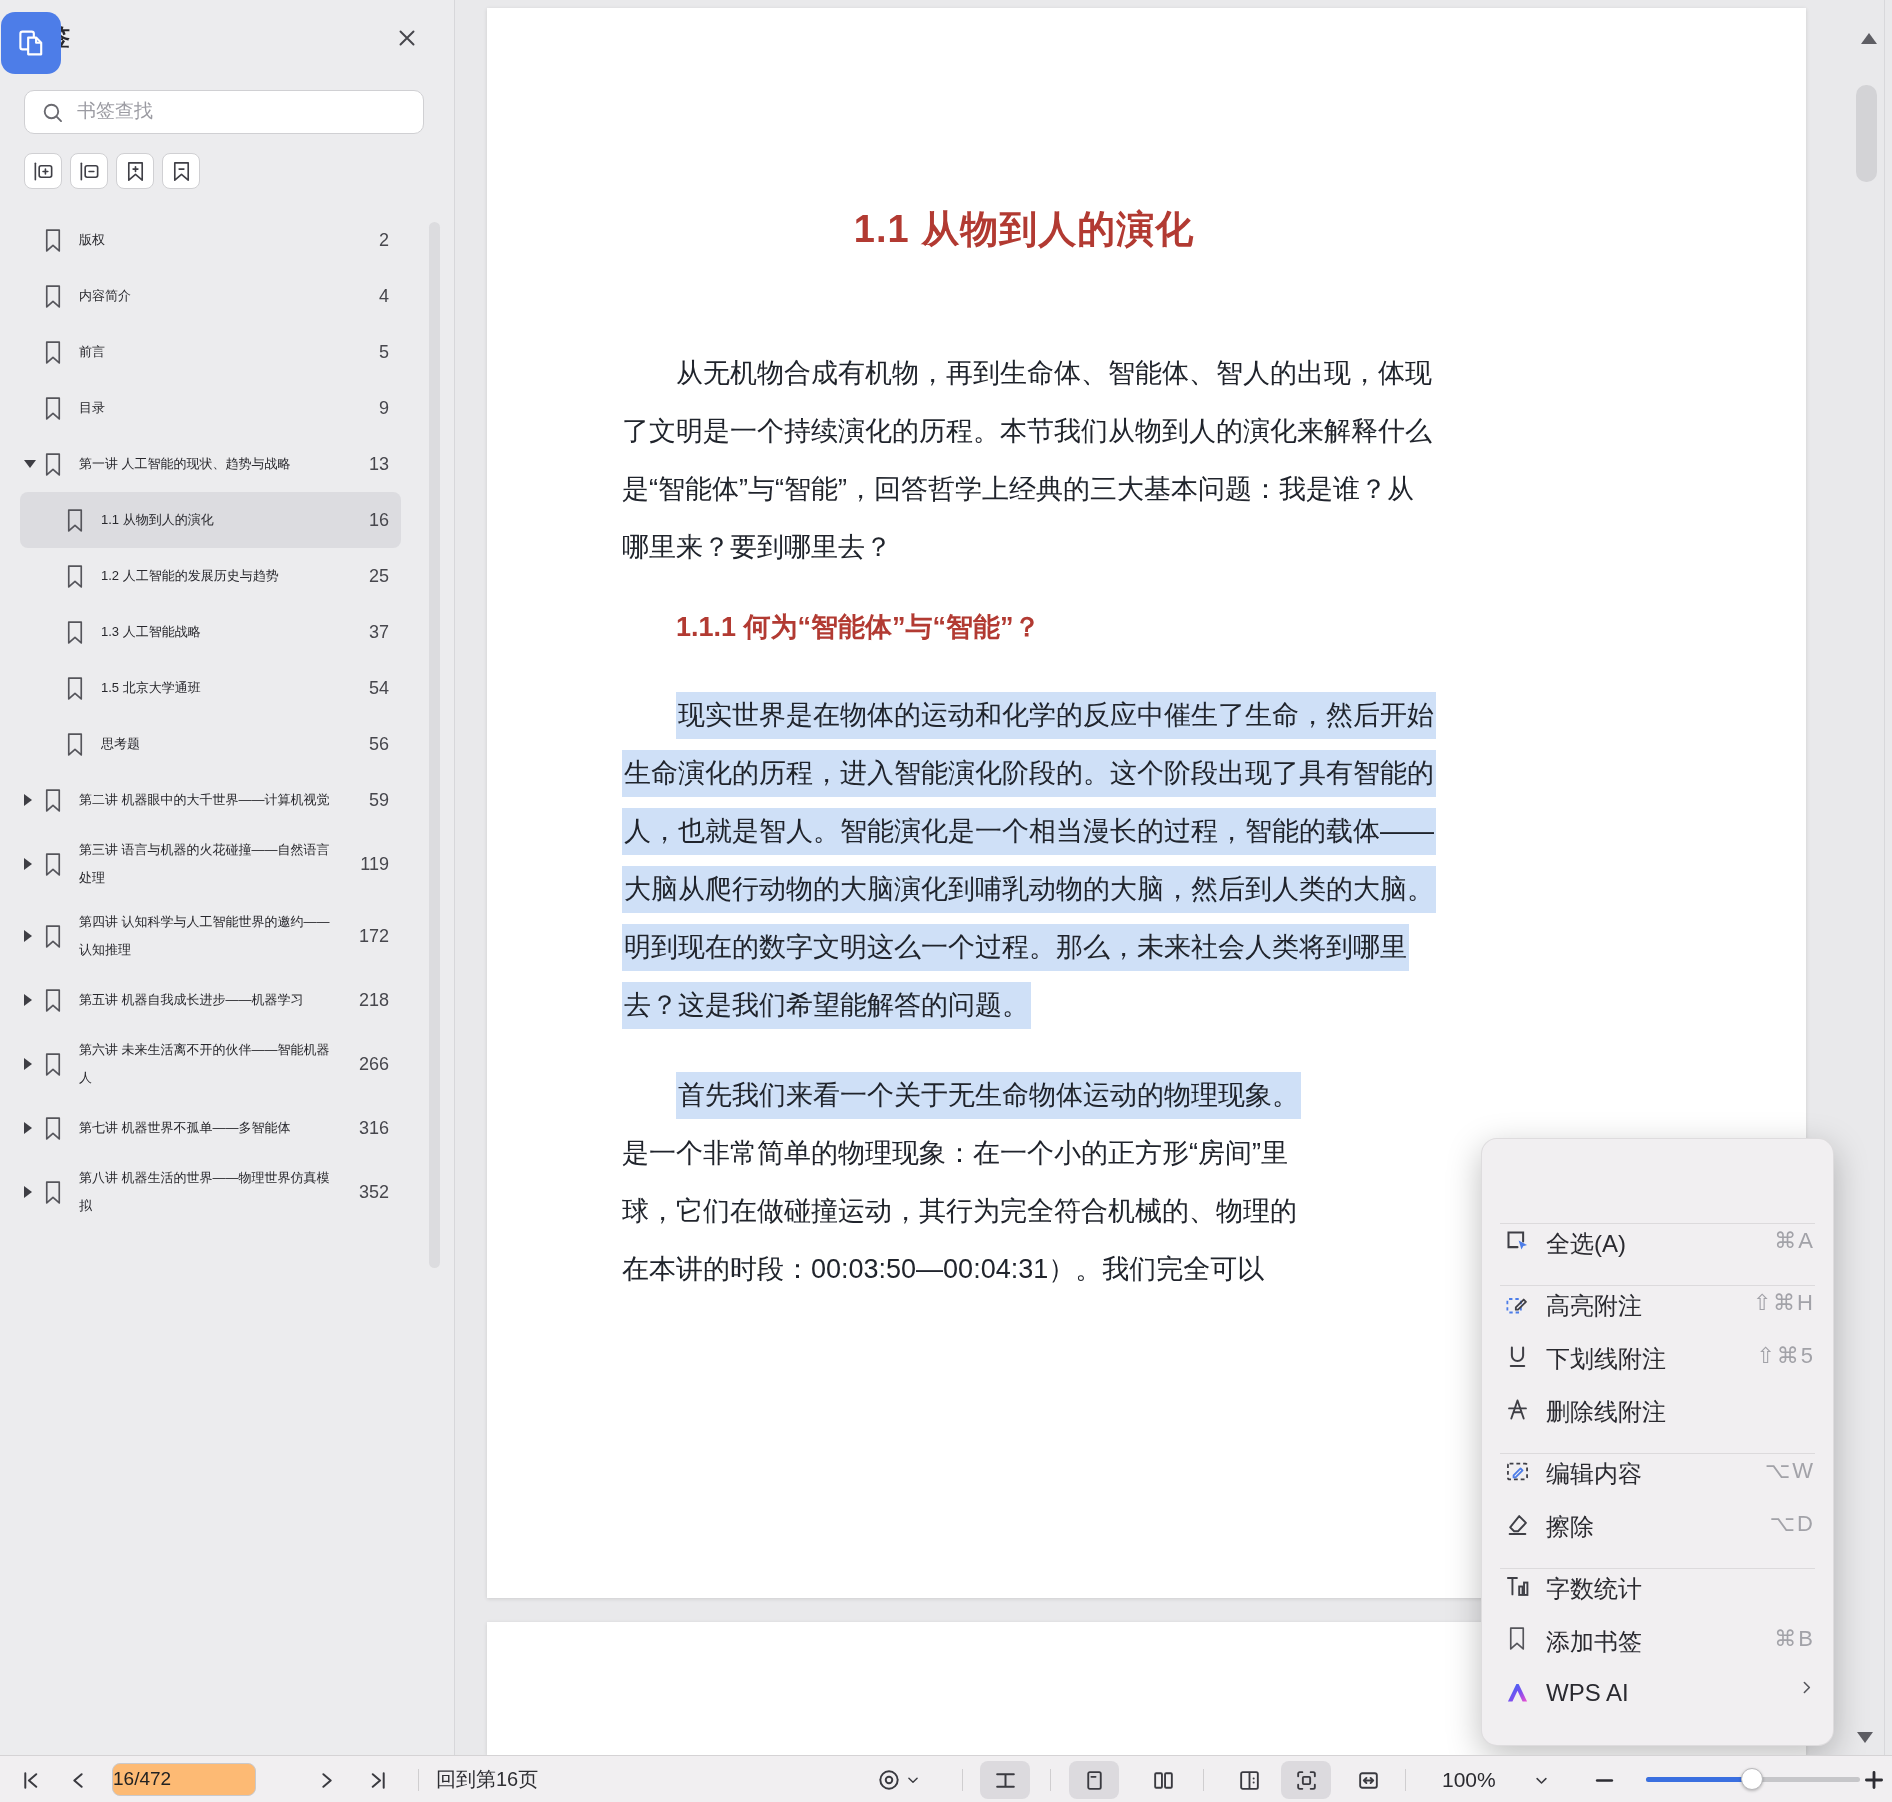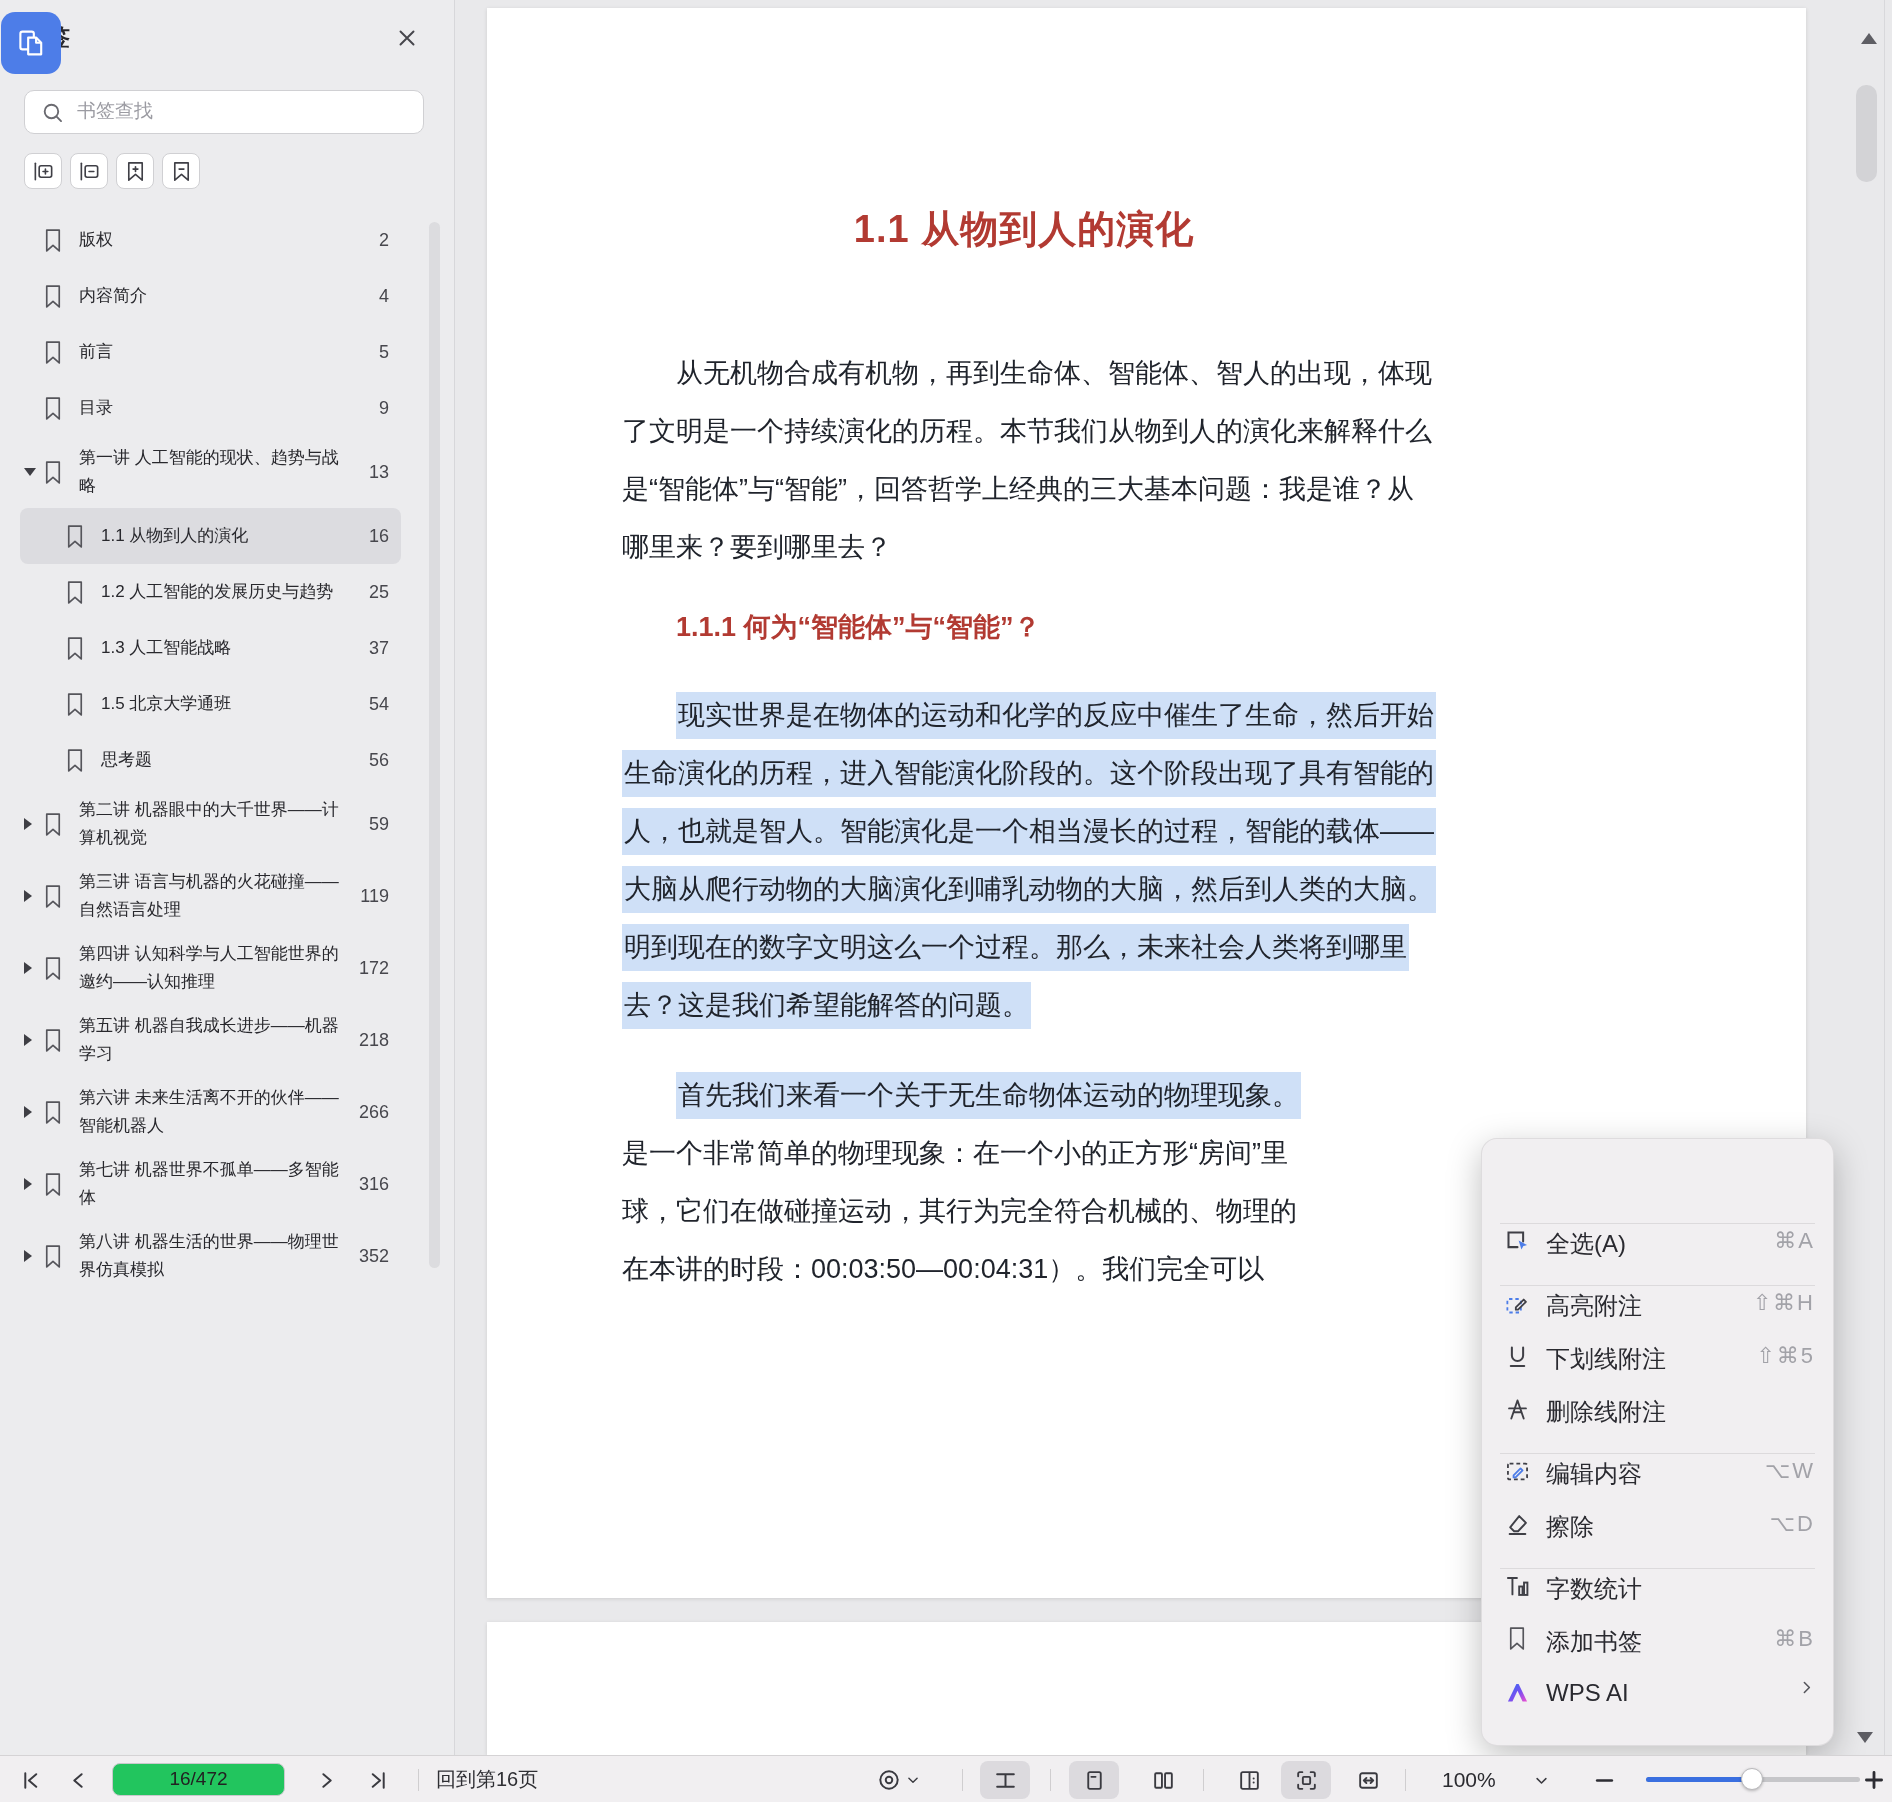--- a/index.html
+++ b/index.html
@@ -31,21 +31,21 @@
   .bm-tool{width:38px;height:36px;background:#fff;border:1px solid #d0d0d3;border-radius:8px;display:flex;align-items:center;justify-content:center;}
   #bookmark-list{position:absolute;left:0;top:212px;right:0;bottom:0;overflow:hidden;}
   .bm-row{display:flex;align-items:center;min-height:56px;margin:0 53px 0 20px;padding:8px 12px 8px 0;border-radius:8px;}
   .bm-row.selected{background:var(--row-sel);}
   .bm-arrow{width:22px;flex:0 0 22px;display:flex;align-items:center;justify-content:flex-start;padding-left:4px;}
   .bm-row.lvl2 .bm-arrow{width:44px;flex:0 0 44px;}
   .tri{width:0;height:0;display:inline-block;}
   .tri-down{border-left:6px solid transparent;border-right:6px solid transparent;border-top:8px solid #3e3e44;}
   .tri-right{border-top:6px solid transparent;border-bottom:6px solid transparent;border-left:8px solid #3e3e44;}
   .bm-flag{margin-right:15px;flex:0 0 auto;}
-  .bm-label{font-size:17px;line-height:28px;color:#28282d;max-width:262px;}
+  .bm-label{font-size:13px;line-height:28px;color:#28282d;max-width:262px;}
   .bm-row.lvl2 .bm-label{max-width:248px;}
   .bm-spacer{flex:1;}
   .bm-page{font-size:18px;color:#47474d;margin-left:8px;}
   #sidebar-scrollbar{position:absolute;left:429px;top:222px;width:11px;height:1046px;border-radius:6px;background:#dcdcdf;}
 
   
   #main{position:absolute;left:456px;top:0;right:0;bottom:47px;background:var(--main-bg);}
   #page1{position:absolute;left:31px;top:8px;width:1319px;height:1590px;background:#fff;box-shadow:0 1px 4px rgba(0,0,0,.12);}
   #page2{position:absolute;left:31px;top:1622px;width:1319px;height:133px;background:#fff;box-shadow:0 1px 4px rgba(0,0,0,.12);}
   .doc-title{position:absolute;left:127px;top:196px;width:820px;text-align:center;font-size:38px;font-weight:700;color:var(--accent-red);letter-spacing:1px;}
@@ -71,21 +71,21 @@
   .menu-item .mi-icon{width:30px;margin-right:14px;}
   .mi-label{font-size:24px;color:#2a2a30;}
   .mi-spacer{flex:1;}
   .mi-shortcut{font-size:22px;color:#a2a2a8;letter-spacing:2px;}
 
   
   #toolbar{position:absolute;left:0;bottom:0;width:1892px;height:47px;background:#f1eff1;border-top:1px solid #d5d3d5;}
   .tb{position:absolute;top:5px;width:44px;height:38px;display:flex;align-items:center;justify-content:center;border-radius:8px;}
   .tb.active{background:#dcdade;}
   .tb-sep{position:absolute;top:13px;width:1px;height:22px;background:#d0ced0;}
-  #page-box{position:absolute;left:112px;top:7px;width:173px;height:33px;background:#22c55e;border:1.5px solid #c9c9cc;border-radius:8px;text-align:center;line-height:30px;font-size:19px;color:#222;}
+  #page-box{position:absolute;left:112px;top:7px;width:144px;height:33px;background:#fdba74;border:1.5px solid #c9c9cc;border-radius:8px;text-align:left;line-height:30px;font-size:19px;color:#222;}
   #back-label{position:absolute;left:436px;top:0;height:47px;line-height:47px;font-size:20px;color:#2f2f34;}
   #zoom-text{position:absolute;left:1442px;top:0;height:47px;line-height:47px;font-size:21px;color:#2b2b30;}
   #zoom-slider{position:absolute;left:1646px;top:0;width:214px;height:47px;}
   #zoom-track{position:absolute;left:0;top:21px;width:214px;height:5px;border-radius:3px;background:#c6c6c9;}
   #zoom-fill{position:absolute;left:0;top:21px;width:106px;height:5px;border-radius:3px;background:#3a6fe0;}
   #zoom-thumb{position:absolute;left:95px;top:12px;width:22px;height:22px;border-radius:50%;background:#fff;border:1px solid #b9b9bc;box-shadow:0 1px 3px rgba(0,0,0,.25);}
 </style>
 </head>
 <body>
 

